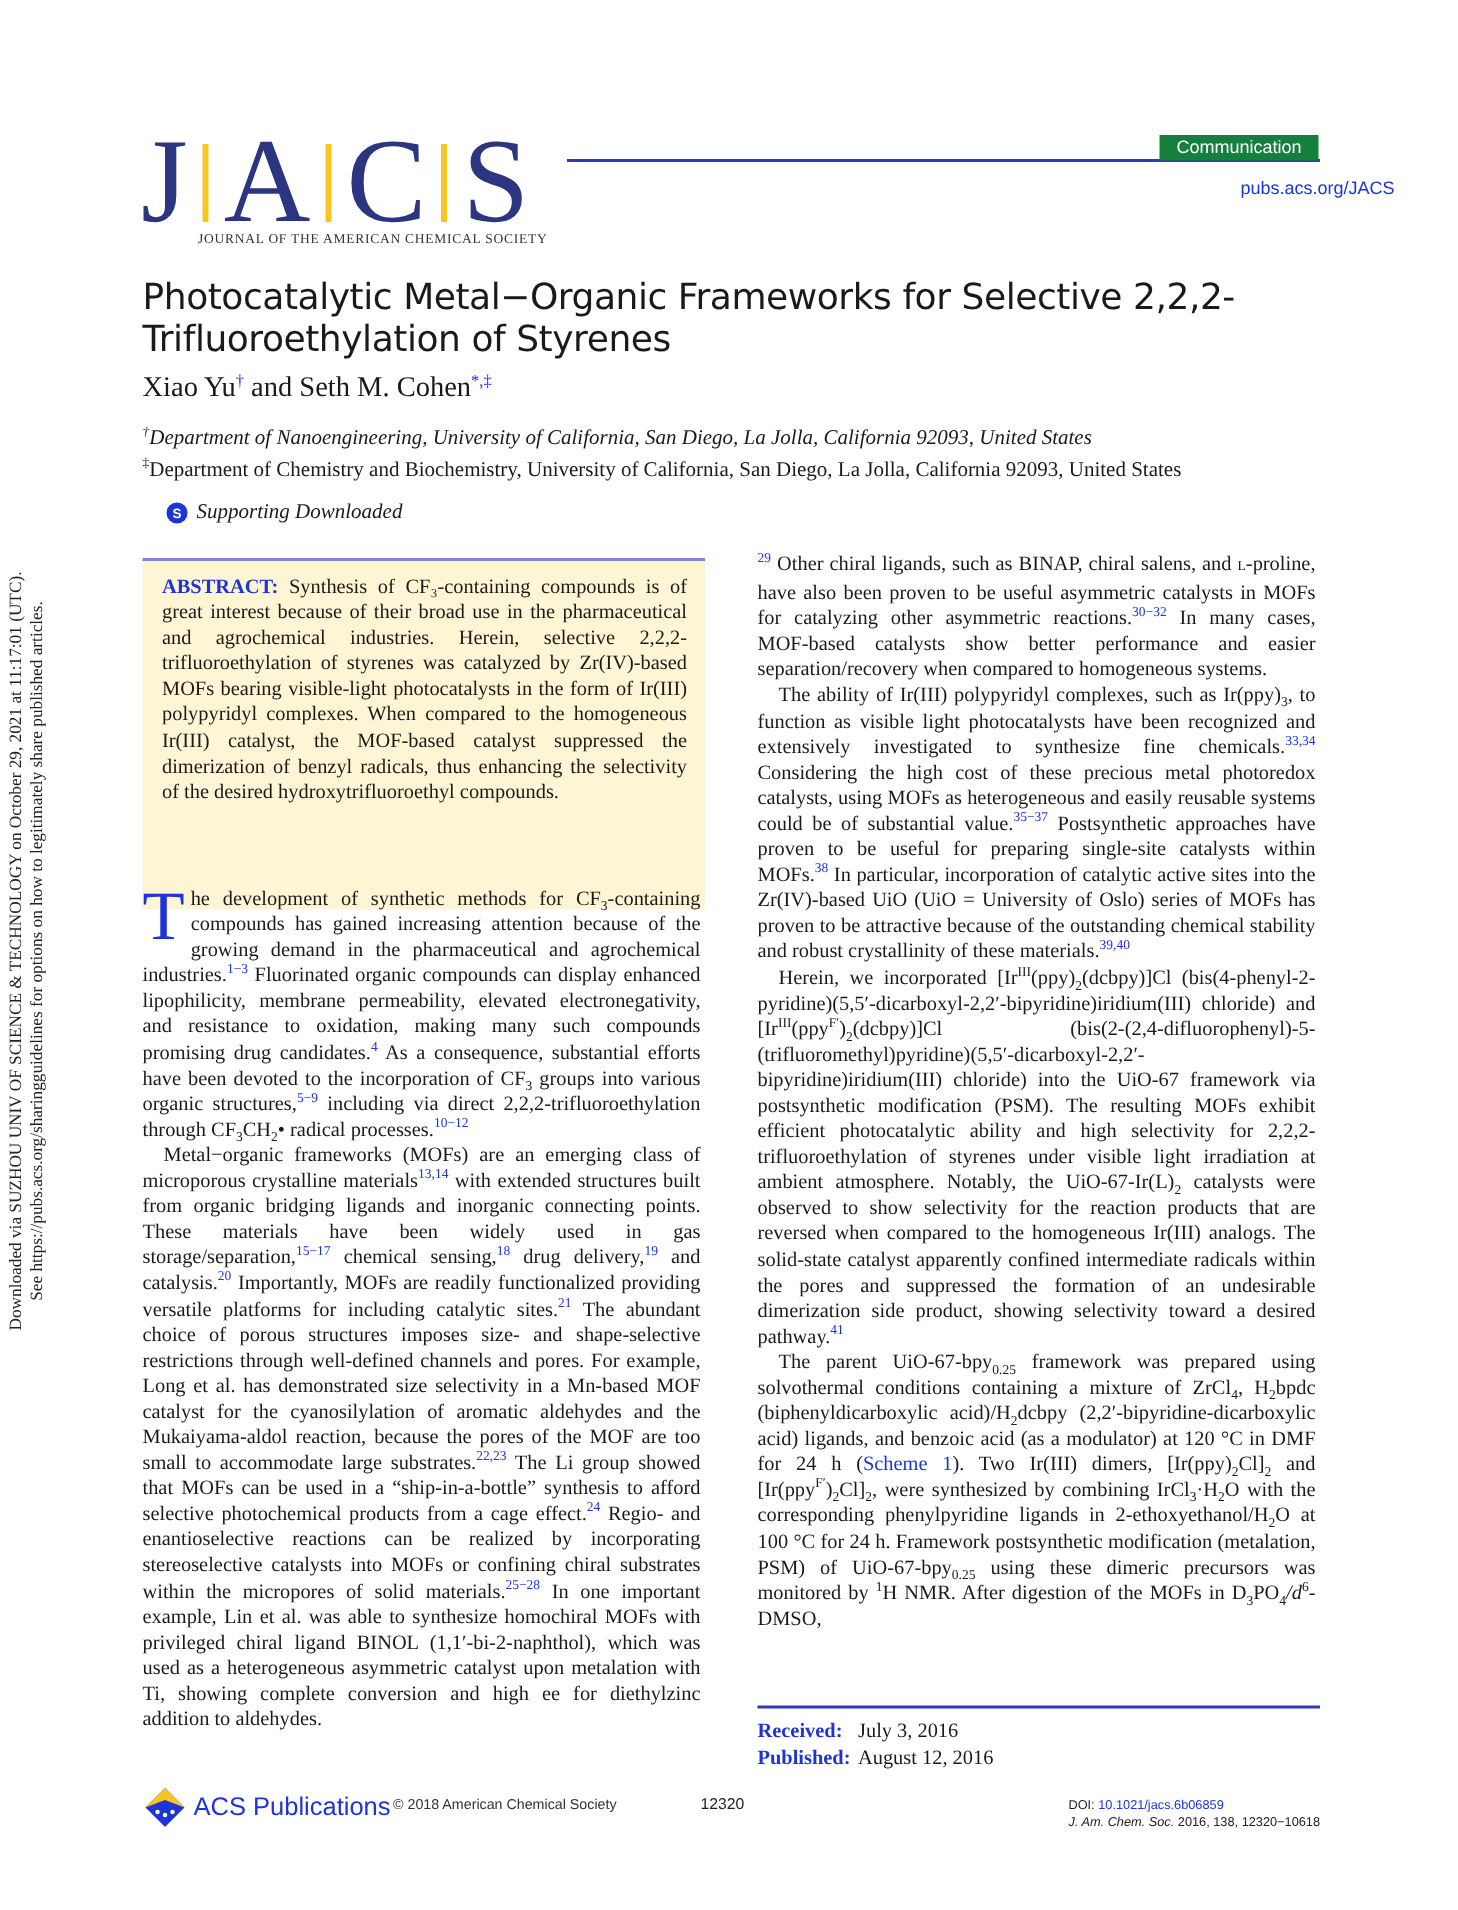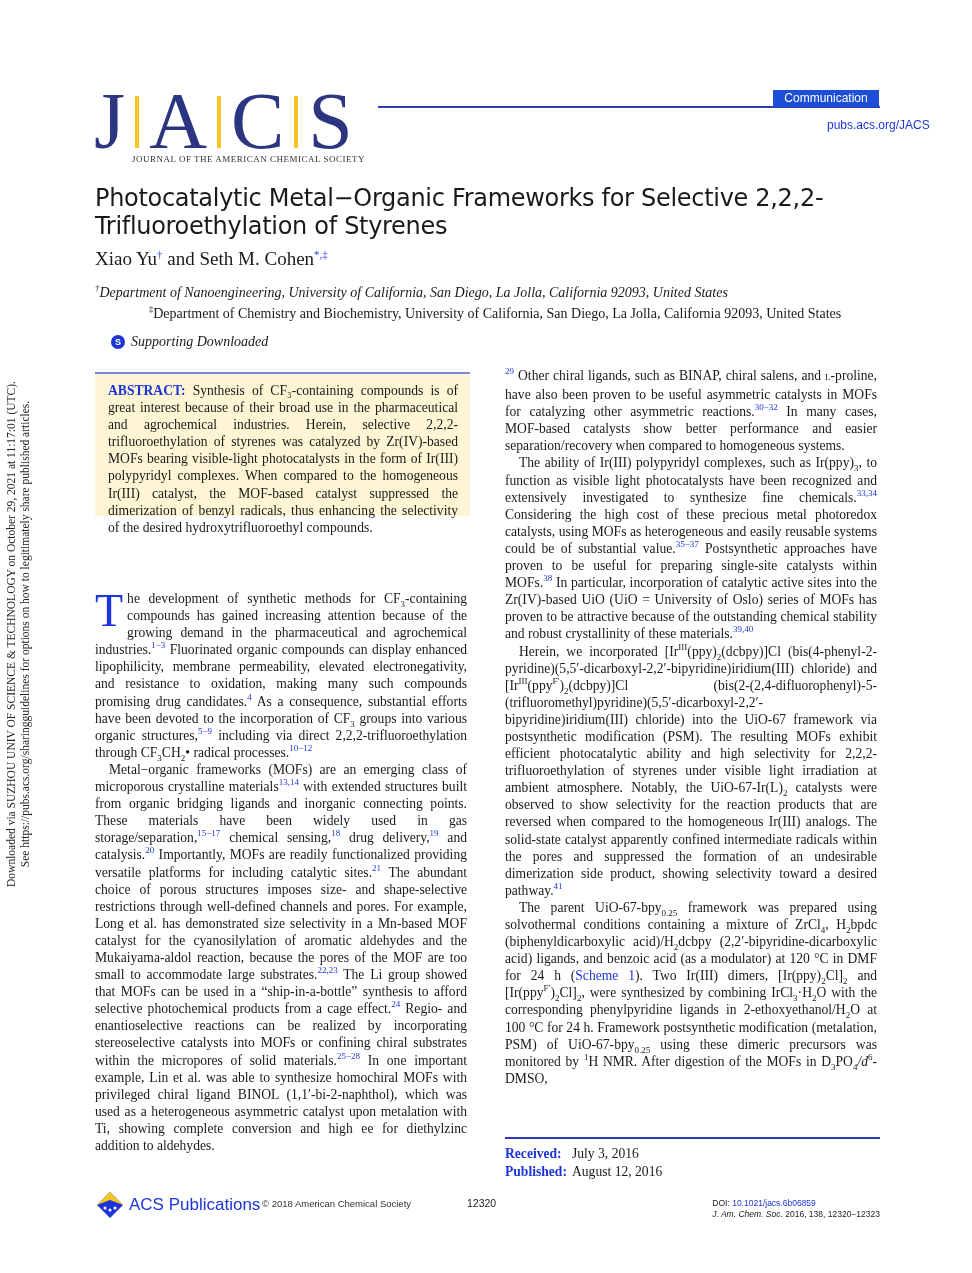--- a/index.html
+++ b/index.html
@@ -5,36 +5,36 @@
   html, body { margin:0; padding:0; background:#ffffff; }
   body { width:972px; height:1273px; position:relative; overflow:hidden;
          font-family:"Liberation Serif", "DejaVu Serif", serif; color:#1a1a1a; }
   .abs { position:absolute; }
   
   .logo { left:94px; top:82px; height:70px; display:flex; align-items:flex-end; }
   .logo-letter { font-family:"Liberation Serif", serif; font-size:80px; line-height:62px; color:#2c3580; font-weight:normal; }
   .logo-bar { width:4px; height:52px; background:#f6c522; margin:0 10px 4px 10px; }
   .logo-sub { left:132px; top:154px; font-size:9px; letter-spacing:0.5px; color:#333; }
   .header-line { left:378px; top:106px; width:502px; height:1.5px; background:#2d3bb4; }
-  .comm-badge { left:773px; top:90px; width:106px; height:17px; background:#1d4ed8; color:#fff;
+  .comm-badge { left:773px; top:90px; width:106px; height:17px; background:#15803d; color:#fff;
                 font-family:"Liberation Sans", sans-serif; font-size:12px; text-align:center; line-height:17px; }
   .pubs-link { left:787px; top:118px; font-family:"Liberation Sans", sans-serif; font-size:12px; color:#1d35d8;padding-left:40px; }
   
   .title { left:95px; top:184px; width:760px; font-family:"DejaVu Sans", sans-serif; font-size:24px; line-height:28px; color:#1a1a1a; letter-spacing:-0.3px; }
   .authors { left:95px; top:248px; font-size:19px; }
   .sup-blue { color:#1d35d8; font-size:11px; vertical-align:super; }
   .affil { left:95px; width:800px; font-size:14px; }
   .si { left:111px; top:334px; font-size:14px; font-style:italic; display:flex; align-items:center; gap:6px; }
   .si-icon { width:14px; height:14px; border-radius:50%; background:#1d35d8; color:#fff; font-family:"Liberation Sans", sans-serif;
              font-size:9px; font-weight:bold; display:flex; align-items:center; justify-content:center; font-style:normal; }
   
   .sidebar { left:-262px; top:620px; width:560px; transform:rotate(-90deg); transform-origin:center; text-align:center;
              font-family:"Liberation Serif", serif; font-size:11.5px; line-height:14px; color:#222; }
   
-  .abstract { left:95px; top:372px; width:375px; height:144px; background:#fdf5d3; border-top:2px solid #7b86d9; box-sizing:border-box;
+  .abstract { left:95px; top:372px; width:375px; height:234px; background:#fdf5d3; border-top:2px solid #7b86d9; box-sizing:border-box;
               padding:8px 12px 0 13px; font-size:13.6px; line-height:17.1px; text-align:justify; }
   .abstract-label { color:#1d35d8; font-weight:bold; }
   
   .col { font-size:13.6px; line-height:17.1px; text-align:justify; width:372px; }
   .col p { margin:0; text-indent:14px; }
   .col p.noind { text-indent:0; }
   .ref { color:#1d35d8; font-size:9px; vertical-align:super; line-height:0; }
   .link { color:#1d35d8; }
   .dropcap { float:left; font-size:46px; line-height:36px; color:#1d35d8; margin:3px 4px 0 0; }
   .col-left { left:95px; top:590px; }
@@ -70,21 +70,21 @@
 
 <div class="abs title">Photocatalytic Metal−Organic Frameworks for Selective 2,2,2-Trifluoroethylation of Styrenes</div>
 <div class="abs authors">
   <span>Xiao Yu</span><span class="sup-blue">†</span>
   <span>and</span>
   <span>Seth M. Cohen</span><span class="sup-blue">*,‡</span>
 </div>
 <div class="abs affil" style="top:285px;font-style:italic;">
   <sup class="sm">†</sup><span>Department of Nanoengineering, University of California, San Diego, La Jolla, California 92093, United States</span>
 </div>
-<div class="abs affil" style="top:306px;text-align:center;">
+<div class="abs affil" style="top:306px;">
   <sup class="sm">‡</sup><span>Department of Chemistry and Biochemistry, University of California, San Diego, La Jolla, California 92093, United States</span>
 </div>
 <div class="abs si">
   <span class="si-icon">S</span>
   <span>Supporting Downloaded</span>
 </div>
 
 <div class="abs sidebar">
   <div>Downloaded via SUZHOU UNIV OF SCIENCE &amp; TECHNOLOGY on October 29, 2021 at 11:17:01 (UTC).</div>
   <div>See https://pubs.acs.org/sharingguidelines for options on how to legitimately share published articles.</div>
@@ -132,14 +132,14 @@
     <circle cx="10" cy="18" r="1.5" fill="#fff"></circle>
       <circle cx="15" cy="20" r="1.5" fill="#fff"></circle>
       <circle cx="20" cy="18" r="1.5" fill="#fff"></circle>
   </svg>
   <span class="acs-text">ACS Publications</span>
 </div>
 <div class="abs copyright">© 2018 American Chemical Society</div>
 <div class="abs pagenum">12320</div>
 <div class="abs doi">
   <div><span>DOI:</span> <span class="link">10.1021/jacs.6b06859</span></div>
-  <div><i>J. Am. Chem. Soc.</i> <span>2016, 138, 12320−12323</span></div>
+  <div><i>J. Am. Chem. Soc.</i> <span>2016, 138, 12320−10618</span></div>
 </div>
 
 </body></html>

